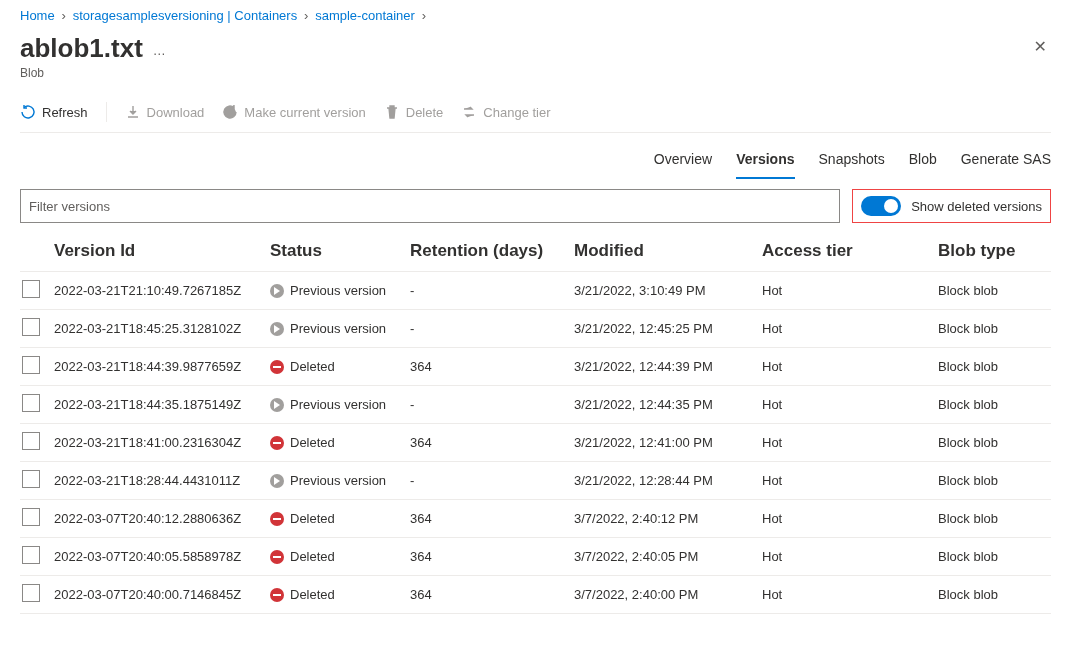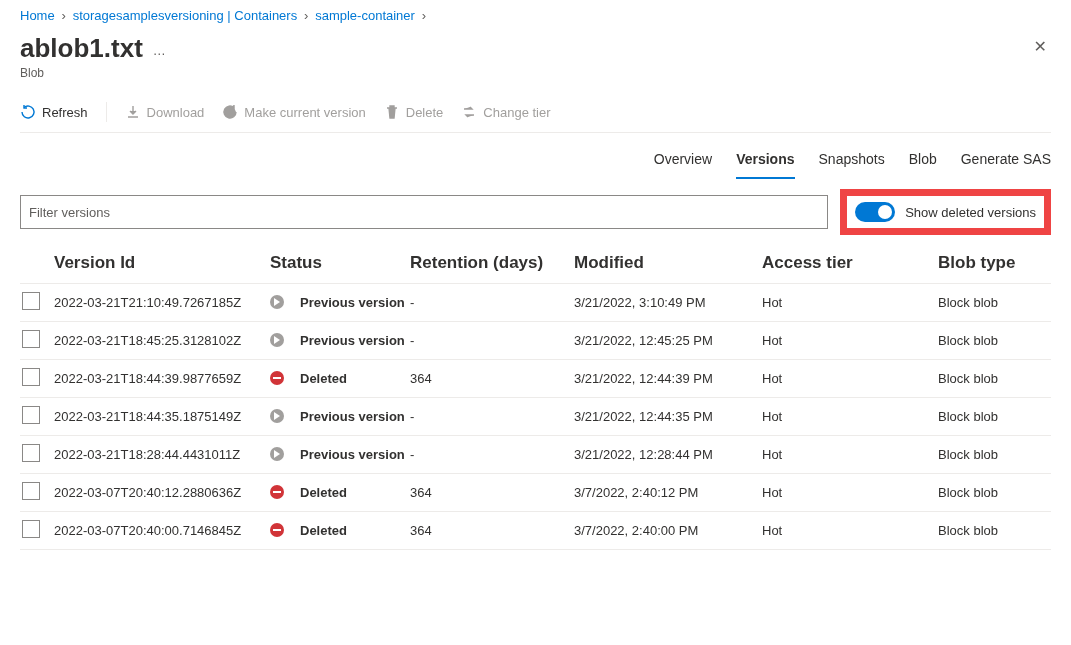--- a/index.html
+++ b/index.html
@@ -25,32 +25,32 @@
   .tbtn.disabled .icon svg { stroke: #a19f9d; fill: #a19f9d; }
   .tsep { width: 1px; height: 20px; background: #edebe9; }
 
   .tabs { display: flex; gap: 24px; padding: 14px 0 0; font-size: 14px; justify-content: flex-end; }
   .tab { padding: 4px 0 10px; cursor: pointer; color: #323130; }
   .tab.active { font-weight: 600; border-bottom: 2px solid #0078d4; color: #323130; }
 
   .filterrow { display: flex; align-items: center; gap: 12px; padding: 10px 0 8px; }
   .filterrow input { flex: 1; height: 20px; border: 1px solid #8a8886; padding: 16px 8px; font-size: 13px; font-family: inherit; color: #323130; }
   .filterrow input::placeholder { color: #605e5c; }
-  .togglebox { display: flex; align-items: center; gap: 10px; padding: 6px 8px; border: 7px solid #ef4444; }
+  .togglebox { display: flex; align-items: center; gap: 10px; padding: 6px 8px; border: 1px solid #ef4444; }
   .toggle { width: 40px; height: 20px; border-radius: 10px; background: #0078d4; position: relative; cursor: pointer; }
   .toggle::after { content: ""; position: absolute; right: 3px; top: 3px; width: 14px; height: 14px; border-radius: 50%; background: #fff; }
   .togglelabel { font-size: 13px; }
 
   table { width: 100%; border-collapse: collapse; table-layout: fixed; }
   th { text-align: left; font-weight: 600; font-size: 17px; color: #323130; padding: 10px 6px 10px 0; border-bottom: 1px solid #edebe9; }
   td { font-size: 13px; padding: 8px 6px 8px 0; border-bottom: 1px solid #edebe9; white-space: nowrap; overflow: hidden; text-overflow: ellipsis; }
   th.chk, td.chk { width: 34px; padding-left: 2px; }
   .checkbox { width: 18px; height: 18px; border: 1px solid #8a8886; display: inline-block; cursor: pointer; }
 
-  .status { display: flex; align-items: flex-start; gap: 16px; font-weight: bold; }
+  .status { display: flex; align-items: flex-end; gap: 6px; }
   .sicon-prev { width: 14px; height: 14px; border-radius: 50%; background: #a19f9d; position: relative; flex-shrink: 0; }
   .sicon-prev::after { content: ""; position: absolute; left: 4px; top: 3px; width: 0; height: 0; border-left: 6px solid #fff; border-top: 4px solid transparent; border-bottom: 4px solid transparent; }
   .sicon-del { width: 14px; height: 14px; border-radius: 50%; background: #d13438; position: relative; flex-shrink: 0; }
   .sicon-del::after { content: ""; position: absolute; left: 3px; top: 6px; width: 8px; height: 2px; background: #fff; }
 </style>
 </head>
 <body>
 
 <div class="wrap">
   <div class="breadcrumb">
@@ -204,20 +204,34 @@
               <span>Previous version</span>
             </span>
           </td>
           <td>-</td>
           <td>3/21/2022, 12:44:35 PM</td>
           <td>Hot</td>
           <td>Block blob</td>
         </tr>
         <tr>
           <td class="chk"><span class="checkbox"></span></td>
+          <td>2022-03-21T18:41:00.2316304Z</td>
+          <td>
+            <span class="status">
+              <span class="sicon-del"></span>
+              <span>Deleted</span>
+            </span>
+          </td>
+          <td>364</td>
+          <td>3/21/2022, 12:41:00 PM</td>
+          <td>Hot</td>
+          <td>Block blob</td>
+        </tr>
+        <tr>
+          <td class="chk"><span class="checkbox"></span></td>
           <td>2022-03-21T18:28:44.4431011Z</td>
           <td>
             <span class="status">
               <span class="sicon-prev"></span>
               <span>Previous version</span>
             </span>
           </td>
           <td>-</td>
           <td>3/21/2022, 12:28:44 PM</td>
           <td>Hot</td>
@@ -227,20 +241,34 @@
           <td class="chk"><span class="checkbox"></span></td>
           <td>2022-03-07T20:40:12.2880636Z</td>
           <td>
             <span class="status">
               <span class="sicon-del"></span>
               <span>Deleted</span>
             </span>
           </td>
           <td>364</td>
           <td>3/7/2022, 2:40:12 PM</td>
+          <td>Hot</td>
+          <td>Block blob</td>
+        </tr>
+        <tr>
+          <td class="chk"><span class="checkbox"></span></td>
+          <td>2022-03-07T20:40:05.5858978Z</td>
+          <td>
+            <span class="status">
+              <span class="sicon-del"></span>
+              <span>Deleted</span>
+            </span>
+          </td>
+          <td>364</td>
+          <td>3/7/2022, 2:40:05 PM</td>
           <td>Hot</td>
           <td>Block blob</td>
         </tr>
         <tr>
           <td class="chk"><span class="checkbox"></span></td>
           <td>2022-03-07T20:40:00.7146845Z</td>
           <td>
             <span class="status">
               <span class="sicon-del"></span>
               <span>Deleted</span>

